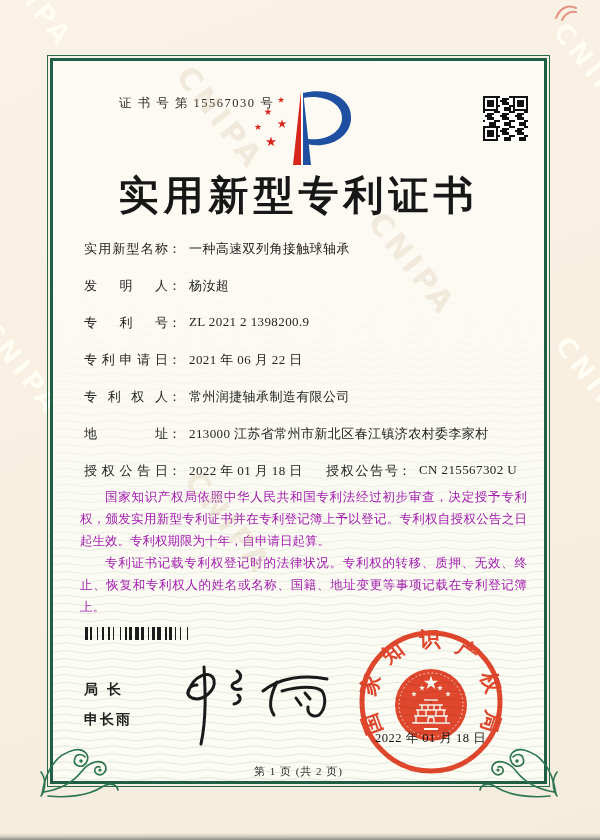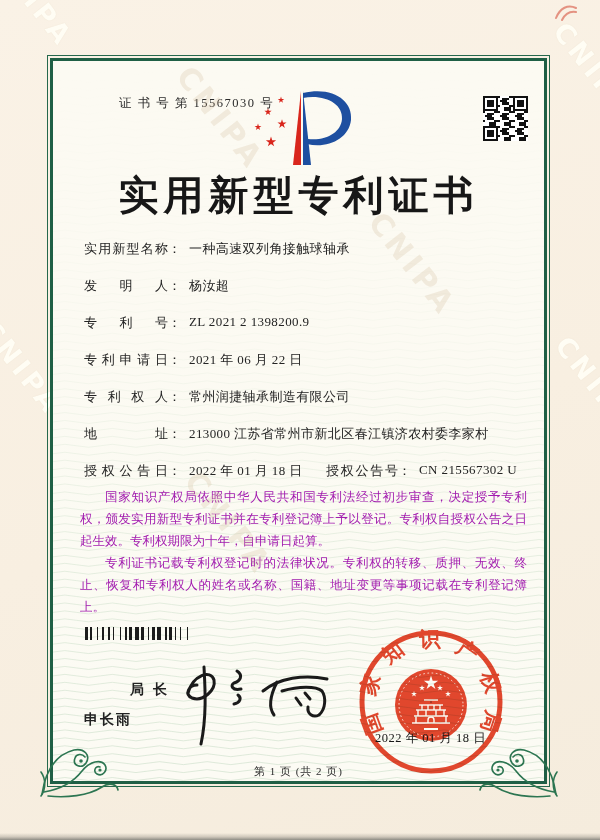--- a/index.html
+++ b/index.html
@@ -42,21 +42,21 @@
 
   .paras { position:absolute; left:27px; top:425px; width:447px; font-size:12.5px;
            line-height:22px; text-align:justify; color:#a21caf; }
   .paras p { text-indent:2em; }
 
   .barcode { position:absolute; left:32px; top:566px; width:153px; height:13px; }
 
   .signer { position:absolute; left:31px; top:620px; font-family:"Liberation Sans","DejaVu Sans",sans-serif;
             font-size:14px; font-weight:600; color:#222; }
   .signer div { margin-bottom:12px; letter-spacing:2px; }
-  .signer .stitle { letter-spacing:9px;margin-left:46px; }
+  .signer .stitle { letter-spacing:9px; }
   .signature { position:absolute; left:110px; top:585px; }
 
   .seal { position:absolute; left:302px; top:565px; mix-blend-mode:multiply; }
   .seal-date { position:absolute; left:322px; top:669px; width:135px; font-size:12.5px;
                color:#171717; letter-spacing:.5px; white-space:nowrap; z-index:6; }
 
   .page-ind { position:absolute; left:0; top:703px; width:100%; text-align:center;
               font-size:11px; color:#2e2e2e; letter-spacing:1px; }
 
   .corner { position:absolute; z-index:5; }

